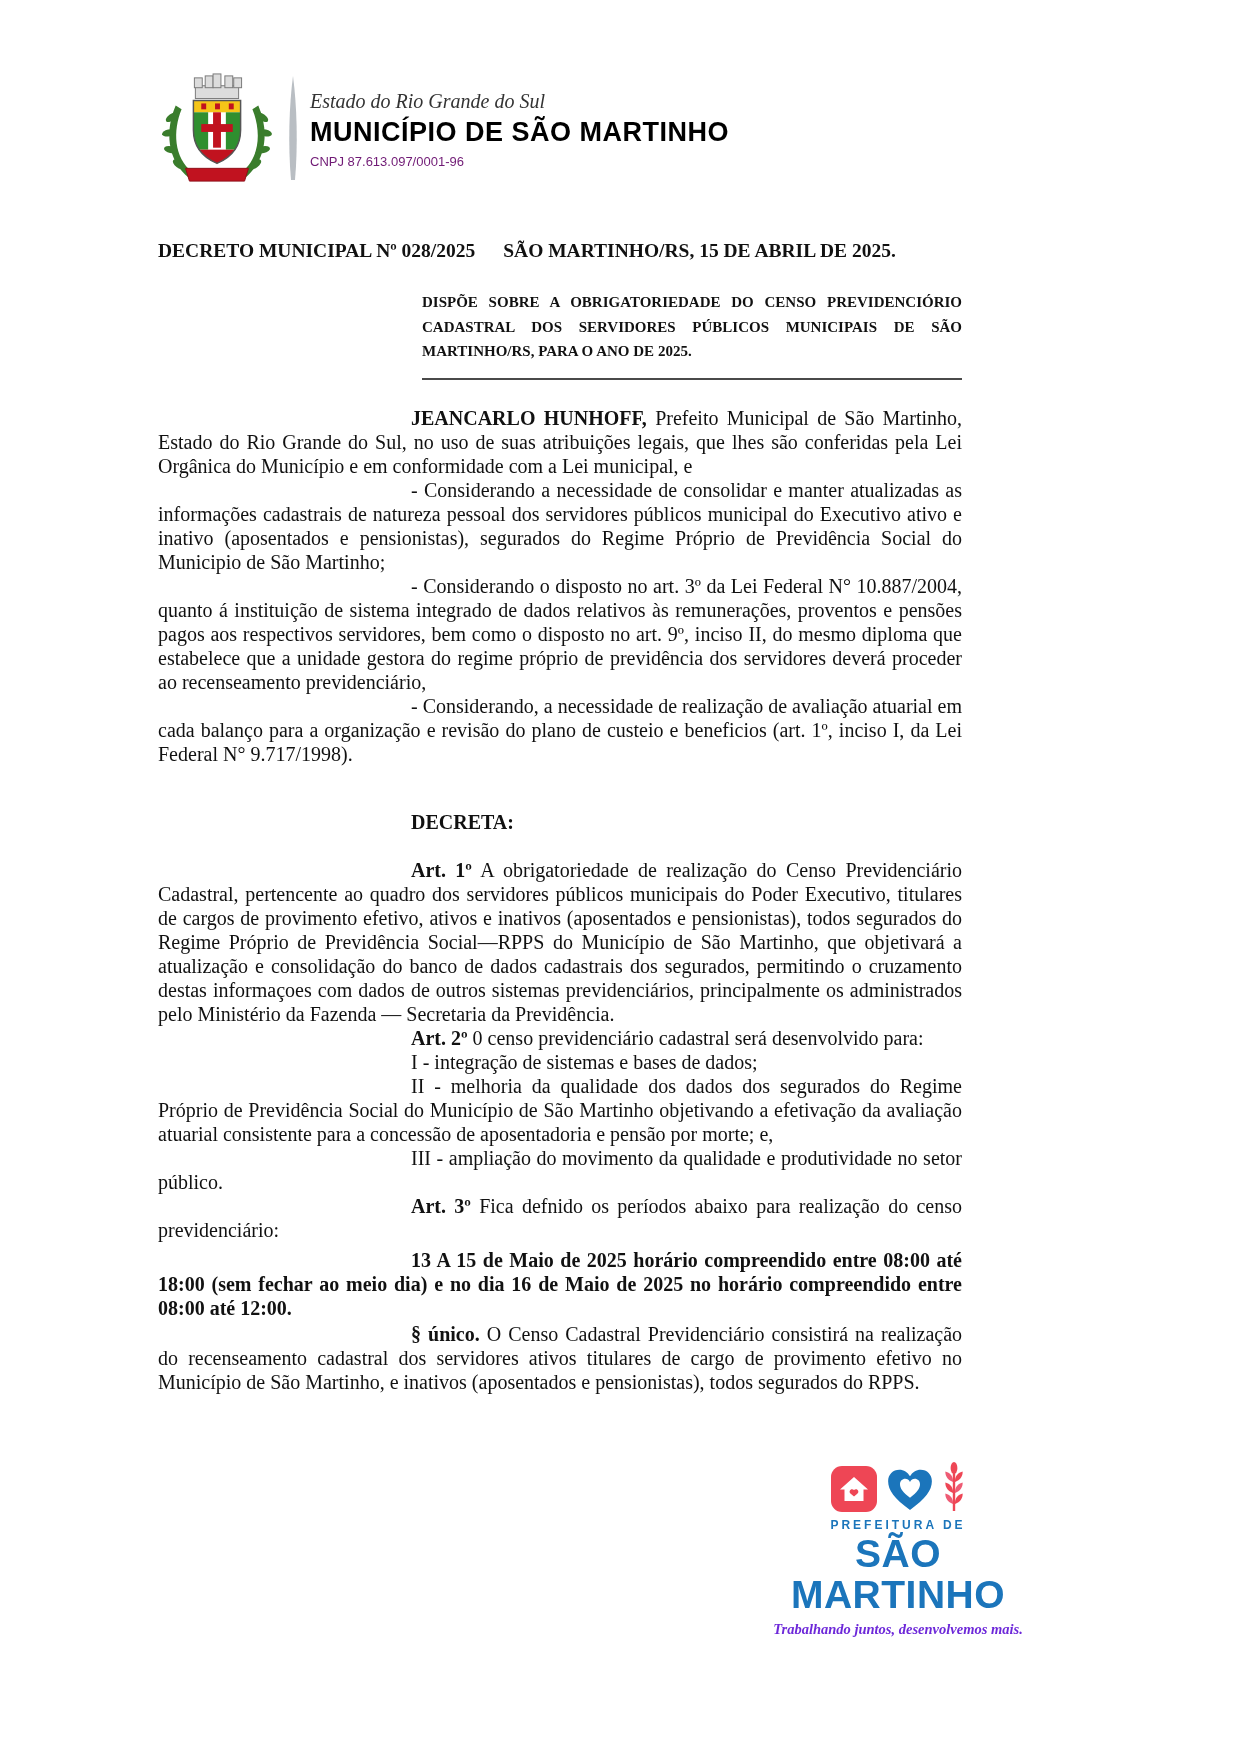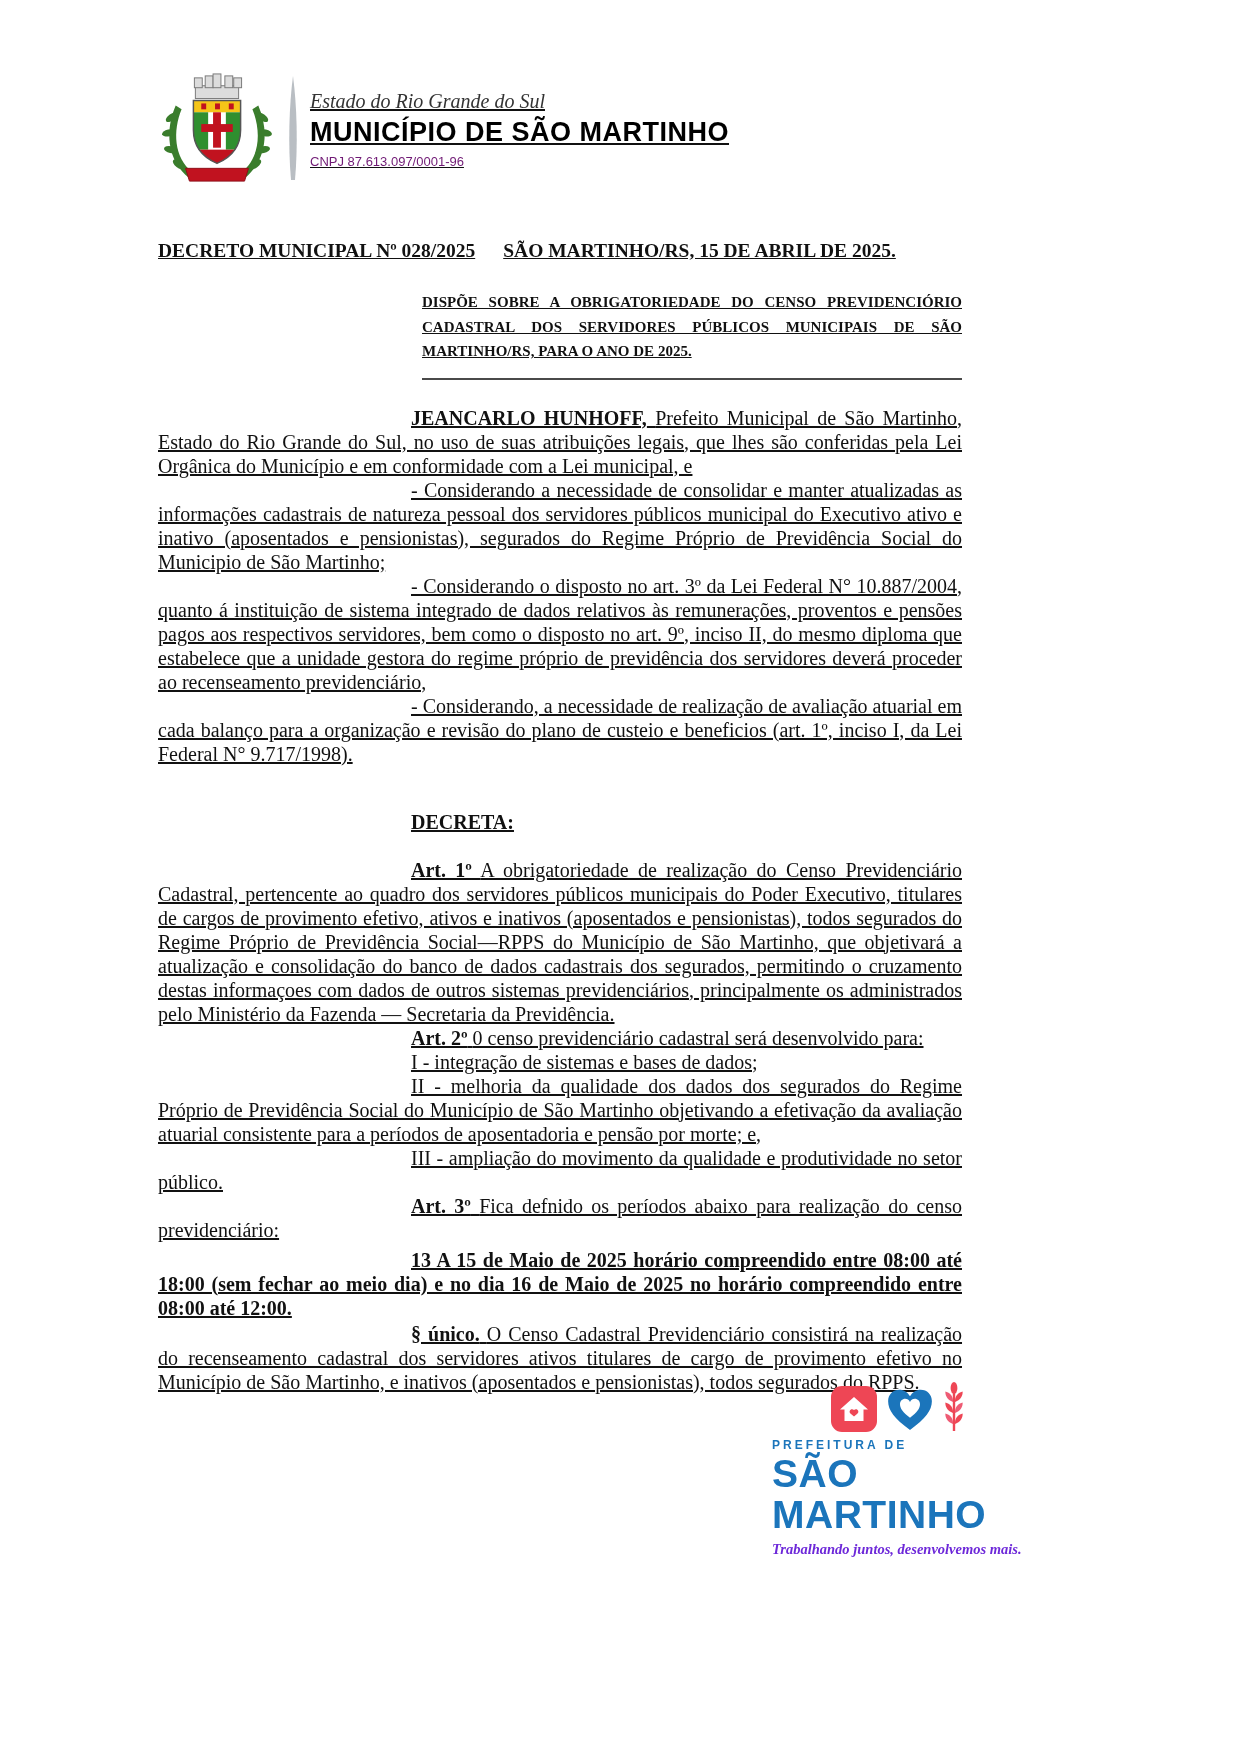--- a/index.html
+++ b/index.html
@@ -5,21 +5,20 @@
   * { box-sizing: border-box; }
   html, body { margin: 0; padding: 0; background: #ffffff; }
   .page {
     position: relative;
     width: 1240px;
     height: 1755px;
     background: #ffffff;
     font-family: "Liberation Serif", serif;
     color: #111;
     overflow: hidden;
-    text-decoration: underline;
   }
   .content {
     padding: 66px 278px 0 158px;
   }
 
   
   .doc-header {
     display: flex;
     align-items: flex-start;
     gap: 10px;
@@ -82,24 +81,24 @@
   .bold { font-weight: bold; }
   .decreta {
     margin: 44px 0 24px 0 !important;
     font-weight: bold;
   }
   .schedule { margin: 6px 0 2px 0 !important; font-weight: bold; }
 
   
   .footer-logo {
     position: absolute;
-    top: 1382px;
+    top: 1462px;
     left: 772px;
     width: 252px;
-    text-align: left;
+    text-align: center;
     font-family: "Liberation Sans", sans-serif;
   }
   .logo-icons {
     display: flex;
     justify-content: center;
     align-items: flex-end;
     gap: 8px;
     margin-bottom: 6px;
   }
   .logo-prefeitura {
@@ -202,21 +201,21 @@
 
       <p class="indent">
         <span class="bold">Art. 1º</span>
         <span>A obrigatoriedade de realização do Censo Previdenciário Cadastral, pertencente ao quadro dos servidores públicos municipais do Poder Executivo, titulares de cargos de provimento efetivo, ativos e inativos (aposentados e pensionistas), todos segurados do Regime Próprio de Previdência Social—RPPS do Município de São Martinho, que objetivará a atualização e consolidação do banco de dados cadastrais dos segurados, permitindo o cruzamento destas informaçoes com dados de outros sistemas previdenciários, principalmente os administrados pelo Ministério da Fazenda — Secretaria da Previdência.</span>
       </p>
       <p class="indent">
         <span class="bold">Art. 2º</span>
         <span>0 censo previdenciário cadastral será desenvolvido para:</span>
       </p>
       <p class="indent">I - integração de sistemas e bases de dados;</p>
-      <p class="indent">II - melhoria da qualidade dos dados dos segurados do Regime Próprio de Previdência Social do Município de São Martinho objetivando a efetivação da avaliação atuarial consistente para a períodos de aposentadoria e pensão por morte; e,</p>
+      <p class="indent">II - melhoria da qualidade dos dados dos segurados do Regime Próprio de Previdência Social do Município de São Martinho objetivando a efetivação da avaliação atuarial consistente para a concessão de aposentadoria e pensão por morte; e,</p>
       <p class="indent">III - ampliação do movimento da qualidade e produtividade no setor público.</p>
       <p class="indent">
         <span class="bold">Art. 3º</span>
         <span>Fica defnido os períodos abaixo para realização do censo previdenciário:</span>
       </p>
       <p class="indent schedule">13 A 15 de Maio de 2025 horário compreendido entre 08:00 até 18:00 (sem fechar ao meio dia) e no dia 16 de Maio de 2025 no horário compreendido entre 08:00 até 12:00.</p>
       <p class="indent">
         <span class="bold">§ único.</span>
         <span>O Censo Cadastral Previdenciário consistirá na realização do recenseamento cadastral dos servidores ativos titulares de cargo de provimento efetivo no Município de São Martinho, e inativos (aposentados e pensionistas), todos segurados do RPPS.</span>
       </p>

